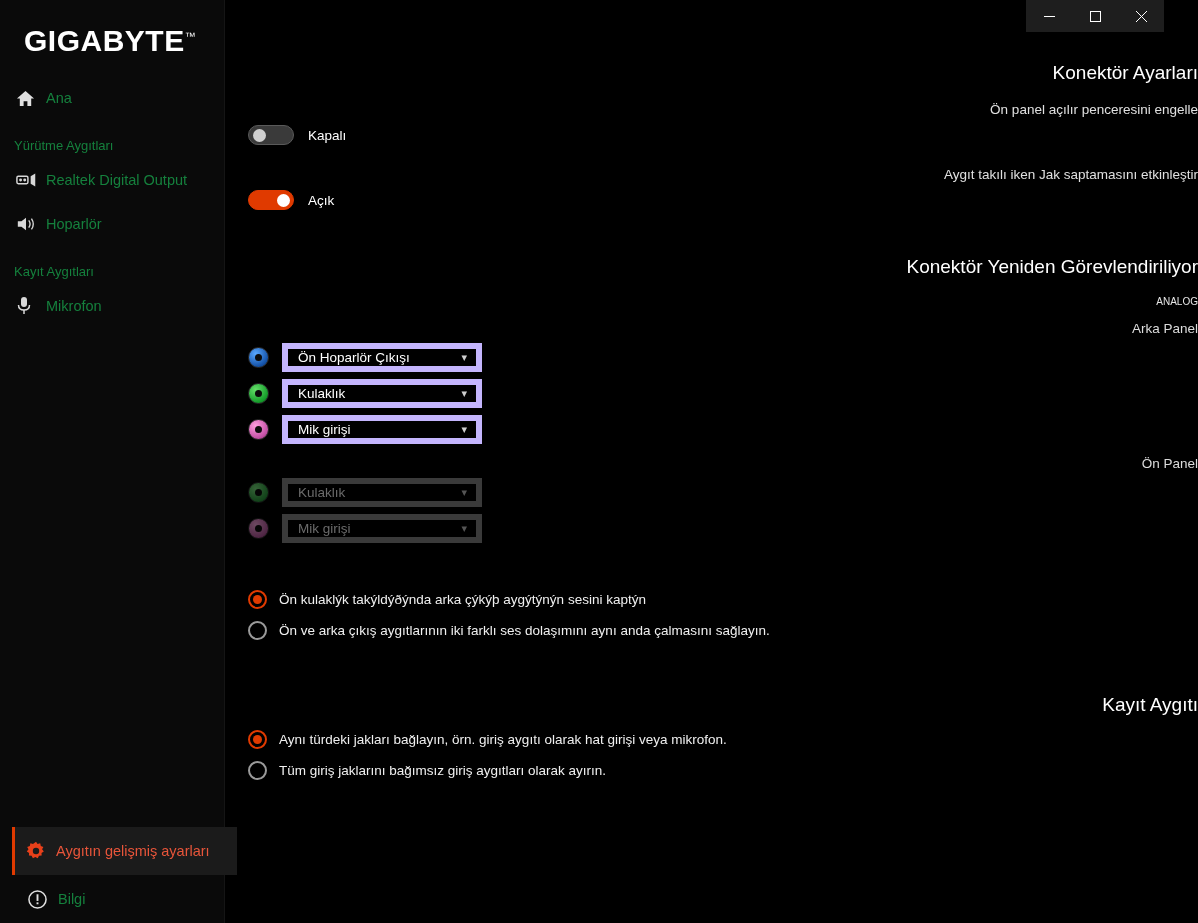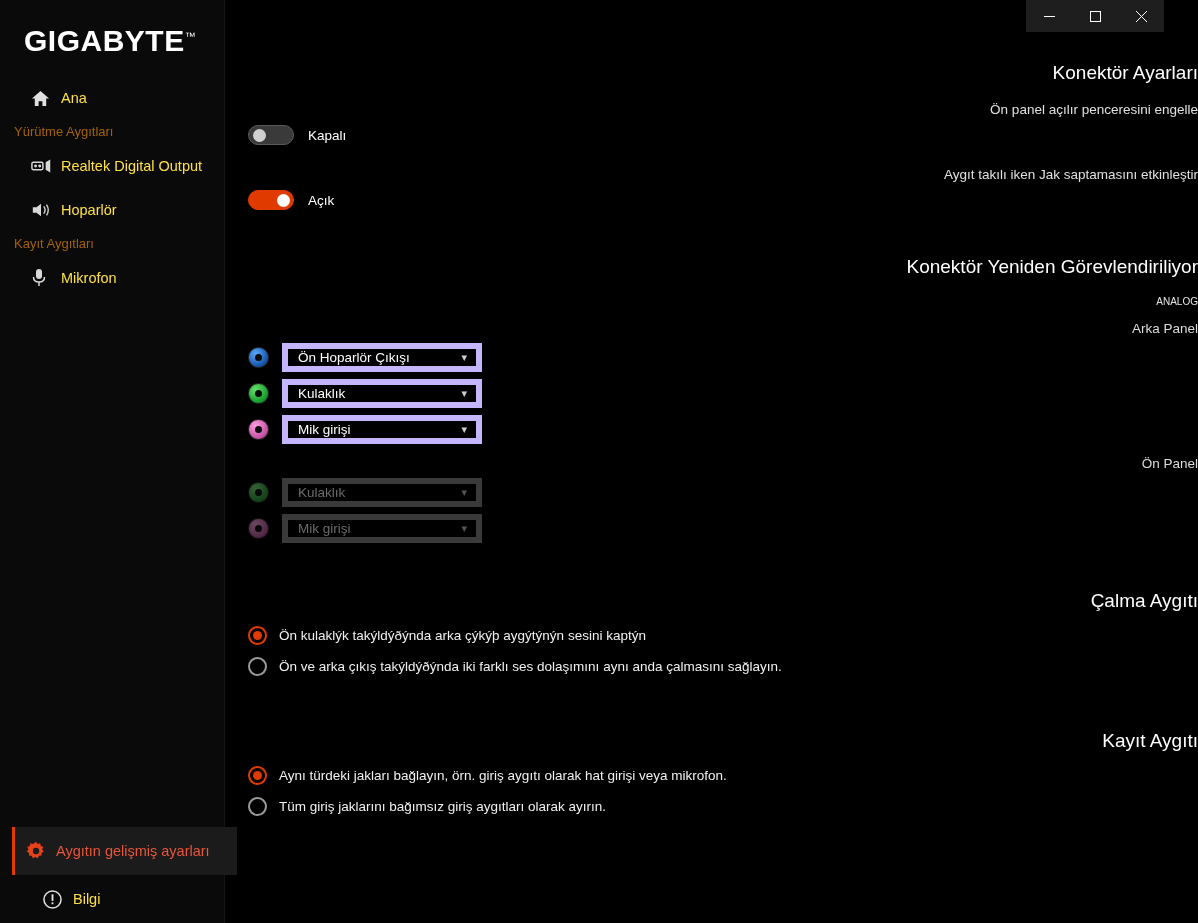--- a/index.html
+++ b/index.html
@@ -38,33 +38,33 @@
   .brand {
     position: absolute; left: 24px; top: 24px;
     font-size: 30px; font-weight: bold; letter-spacing: 0.5px;
     color: #ffffff;
   }
   .brand sup { font-size: 11px; vertical-align: super; font-weight: normal; }
 
   .nav { position: absolute; top: 76px; left: 0; width: 225px; }
   .nav-item {
     display: flex; align-items: center;
-    height: 44px; padding-left: 31px;
-    color: #fde047; font-size: 14.5px;
+    height: 44px; padding-left: 16px;
+    color: #15803d; font-size: 14.5px;
     cursor: default;
   }
   .nav-item .ic {
     width: 30px; min-width:30px; display:flex; align-items:center; justify-content:flex-start;
     color: #d8d8d8;
   }
   .nav-group {
     padding-left: 14px;
     font-size: 13px;
-    color: #a16207;
-    margin-bottom: 2px;
+    color: #15803d;
+    margin-top: 14px; margin-bottom: 2px;
     height: 22px; display:flex; align-items:center;
   }
   .nav-bottom { position: absolute; left:12px; bottom: 0; width: 225px; }
   .nav-item.active {
     background: #1b1b1b;
     border-left: 3px solid #e03a00;
     padding-left: 11px;
     color: #e8553a;
   }
   .nav-item.active .ic { color: #e8401a; }
@@ -310,29 +310,28 @@
     <div class="jack-row">
       <div class="jack pink dim"></div>
       <div class="combo disabled">
         <span>Mik girişi</span>
         <span class="chev">▾</span>
       </div>
     </div>
 
     <div class="spacer-lg"></div>
 
-    <h2 class="section" style="margin-bottom:14px">Çalma Aygıtı</h2>
 
     <div class="radio-row">
       <div class="radio checked"></div>
       <span class="radio-text">Ön kulaklýk takýldýðýnda arka çýkýþ aygýtýnýn sesini kaptýn</span>
     </div>
     <div class="radio-row">
       <div class="radio"></div>
-      <span class="radio-text">Ön ve arka çıkış takýldýðýnda iki farklı ses dolaşımını aynı anda çalmasını sağlayın.</span>
+      <span class="radio-text">Ön ve arka çıkış aygıtlarının iki farklı ses dolaşımını aynı anda çalmasını sağlayın.</span>
     </div>
 
     <div style="height:42px"></div>
 
     <h2 class="section" style="margin-bottom:14px">Kayıt Aygıtı</h2>
 
     <div class="radio-row">
       <div class="radio checked"></div>
       <span class="radio-text">Aynı türdeki jakları bağlayın, örn. giriş aygıtı olarak hat girişi veya mikrofon.</span>
     </div>

